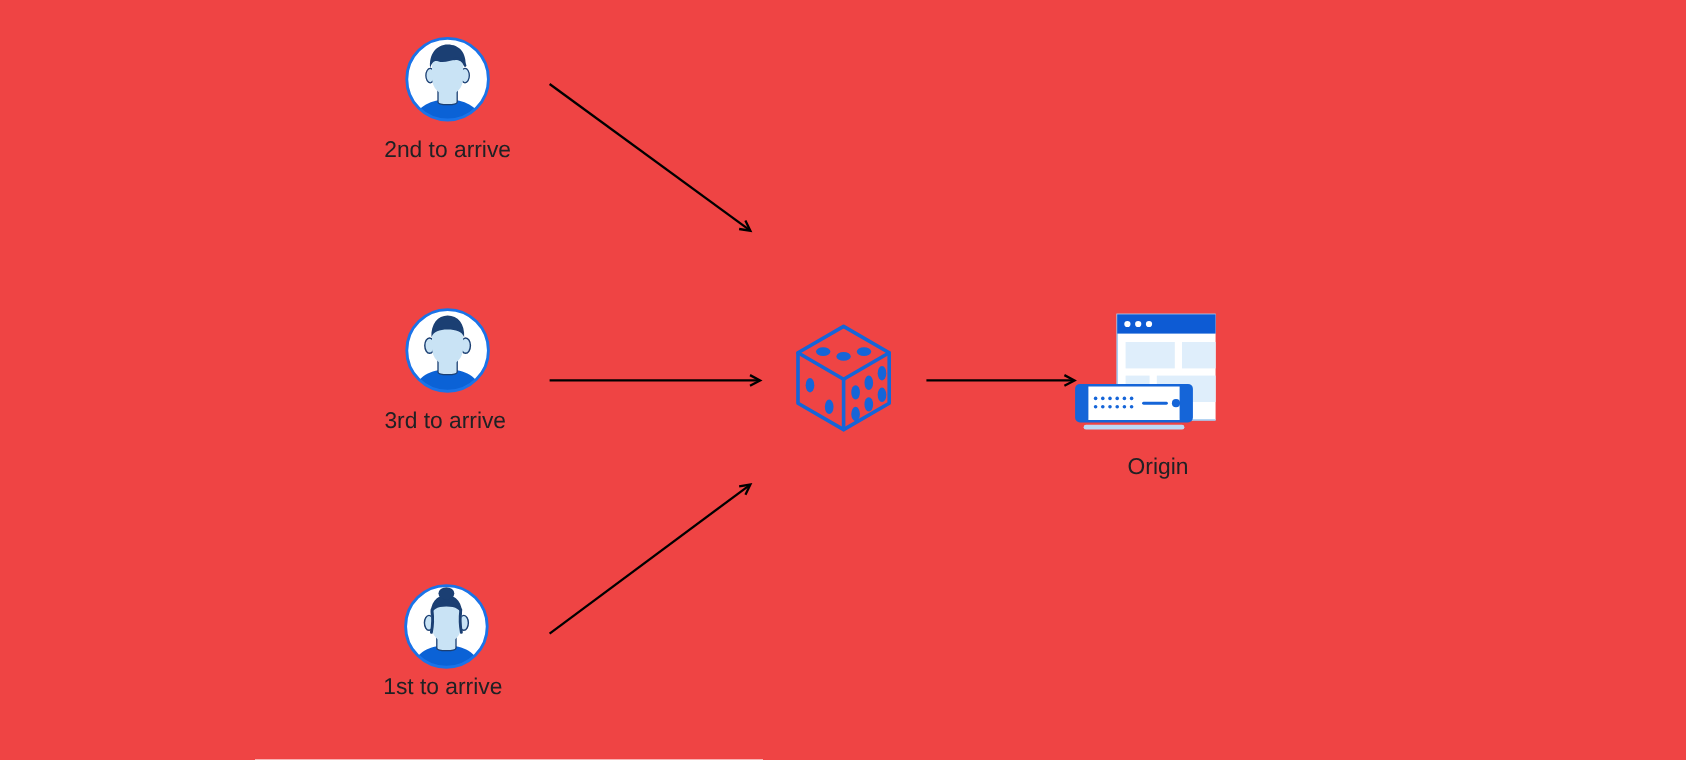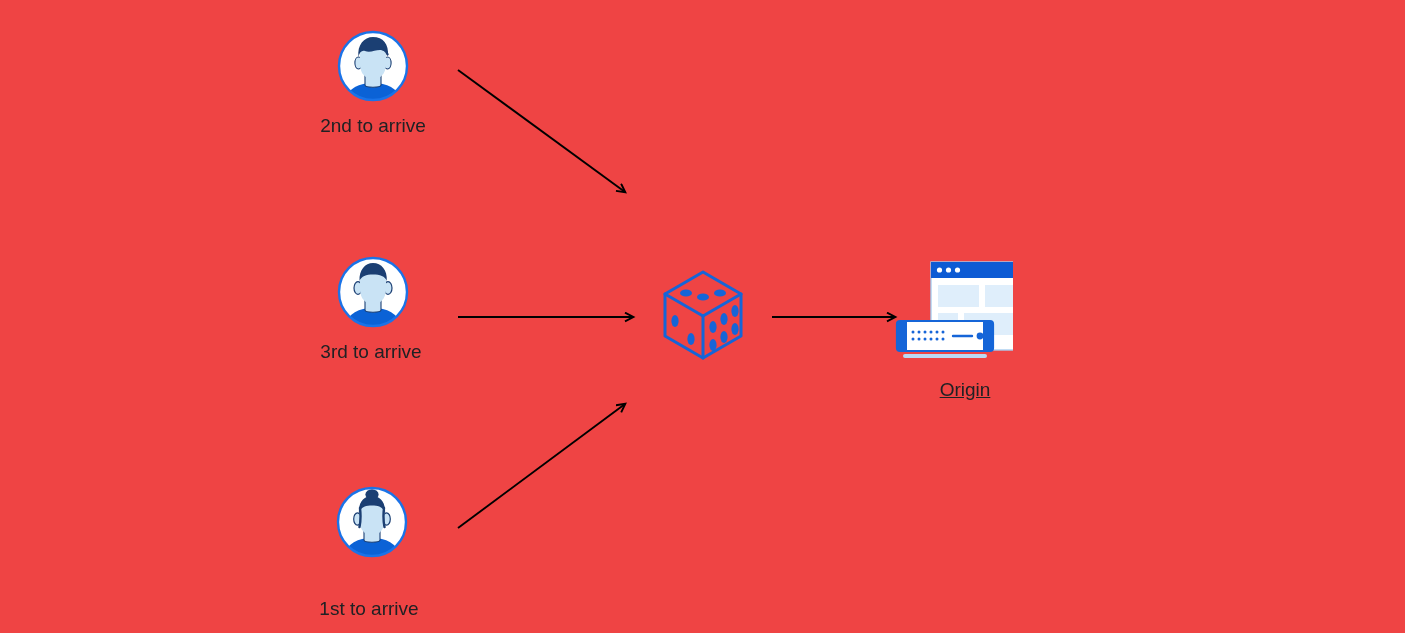--- a/index.html
+++ b/index.html
@@ -137,21 +137,21 @@
           <path d="M25.5 28 C25.5 17 31 12 38 12 C45 12 50.5 17 50.5 28 L50.5 36 C50.5 46 45 51 38 51 C31 51 25.5 46 25.5 36 Z" fill="#c9e3f5"></path>
 
           <path d="M25 30 C24 18 30 12 38 12 C46 12 52 18 51 30 C50 24 46 21.5 38 21.5 C30 21.5 26 24 25 30 Z" fill="#1b3f73"></path>
           <ellipse cx="38" cy="10.5" rx="6.6" ry="5.2" fill="#1b3f73"></ellipse>
           <path d="M26 24 C27 32 26.5 38 25.5 43" fill="none" stroke="#1b3f73" stroke-width="2.4" stroke-linecap="round"></path>
           <path d="M50 24 C49 32 49.5 38 50.5 43" fill="none" stroke="#1b3f73" stroke-width="2.4" stroke-linecap="round"></path>
         </g>
         <circle cx="38" cy="38" r="34" fill="none" stroke="#1a73e8" stroke-width="2.4"></circle>
       </svg>
     </div>
-    <div class="node-label" style="left:279px;top:597px;width:180px;">1st to arrive</div>
+    <div class="node-label" style="left:279px;top:561px;width:180px;">1st to arrive</div>
   </div>
 
   <div class="node" style="left:0;top:0;">
     <div class="dice-wrap" style="left:658px;top:267px;">
       <svg viewBox="0 0 90 96" width="90" height="96">
         <g fill="none" stroke="#1565d8" stroke-width="3" stroke-linejoin="round" stroke-linecap="round">
           <path d="M45 5 L83 27 L83 69 L45 91 L7 69 L7 27 Z"></path>
           <path d="M7 27 L45 49 L83 27"></path>
           <path d="M45 49 L45 91"></path>
         </g>
@@ -212,16 +212,16 @@
             <circle cx="32" cy="81" r="1.5"></circle>
               <circle cx="38" cy="81" r="1.5"></circle>
             <circle cx="44" cy="81" r="1.5"></circle>
               <circle cx="50" cy="81" r="1.5"></circle>
           </g>
           <line x1="60" y1="78" x2="79" y2="78" stroke="#1565d8" stroke-width="2.4" stroke-linecap="round"></line>
           <circle cx="87" cy="78" r="3.4" fill="#1565d8"></circle>
         </g>
       </svg>
     </div>
-    <div class="node-label" style="left:875px;top:378px;width:180px;text-decoration:underline;">Origin</div>
+    <div class="node-label" style="left:875px;top:378px;width:180px;">Origin</div>
   </div>
 
 </div>
 
 </body></html>

